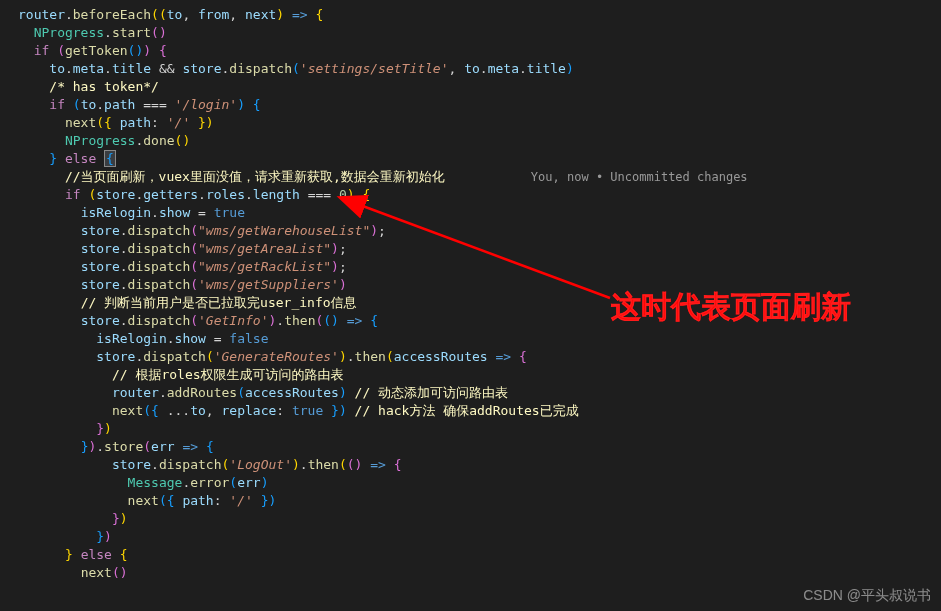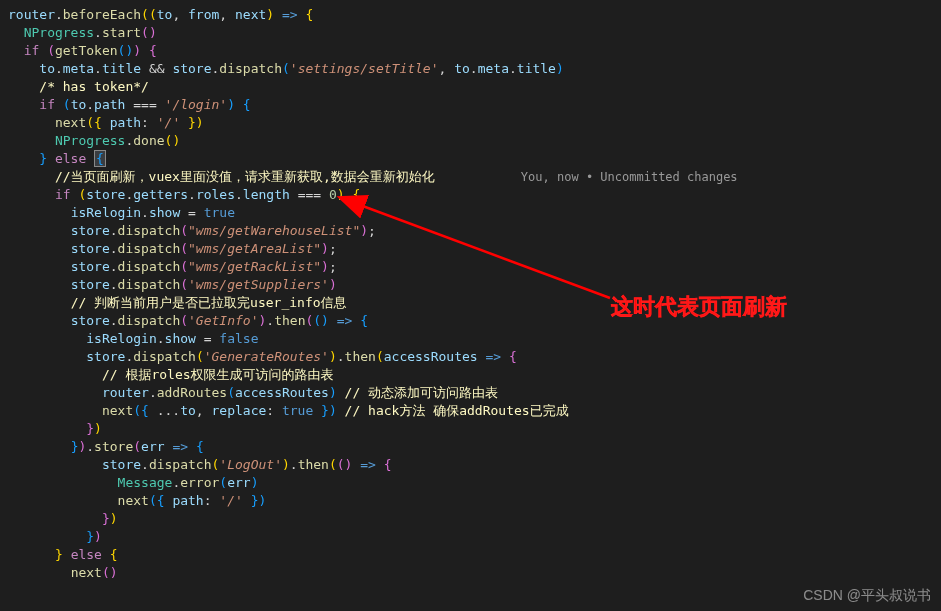--- a/index.html
+++ b/index.html
@@ -8,42 +8,42 @@
     font-family: Consolas, 'Courier New', monospace;
     font-size: 13px;
     line-height: 18px;
     color: #d4d4d4;
     width: 941px;
     height: 611px;
     overflow: hidden;
     position: relative;
     padding: 6px 0 0 8px;
   }
-  .line { white-space: pre; }
+  .line { white-space: pre; margin-left: 10px; }
   .k   { color: #c586c0; text-align: center; }   
   .fn  { color: #dcdcaa; }   
   .v   { color: #9cdcfe; }   
   .p   { color: #d4d4d4; }   
   .str { color: #ce9178; font-style: italic; }   
   .num { color: #b5cea8; }   
   .bool{ color: #569cd6; }   
   .cm  { color: #fef9c3; }
   .arr { color: #569cd6; }   
   .obj { color: #4ec9b0; text-align: center; }   
   .br-y { color: #ffd700; }  
   .br-p { color: #da70d6; }  
   .br-b { color: #179fff; }  
   .lens { color: #999999; font-size: 12px; text-align: right; }
   .sel  { background:#3a3d41; border:1px solid #888; padding:0 1px;}
   
   .annotation {
     position: absolute;
     color: #ff0000;
     font-family: "Microsoft YaHei", sans-serif;
-    font-size: 22px;
+    font-size: 30px;
     font-weight: bold;
     -webkit-text-stroke: 0.5px #ff1a1a;
   }
   .watermark {
     position: absolute;
     right: 10px;
     bottom: 7px;
     color: rgba(230,230,230,0.55);
     font-family: Arial, sans-serif;
     font-size: 14px;

